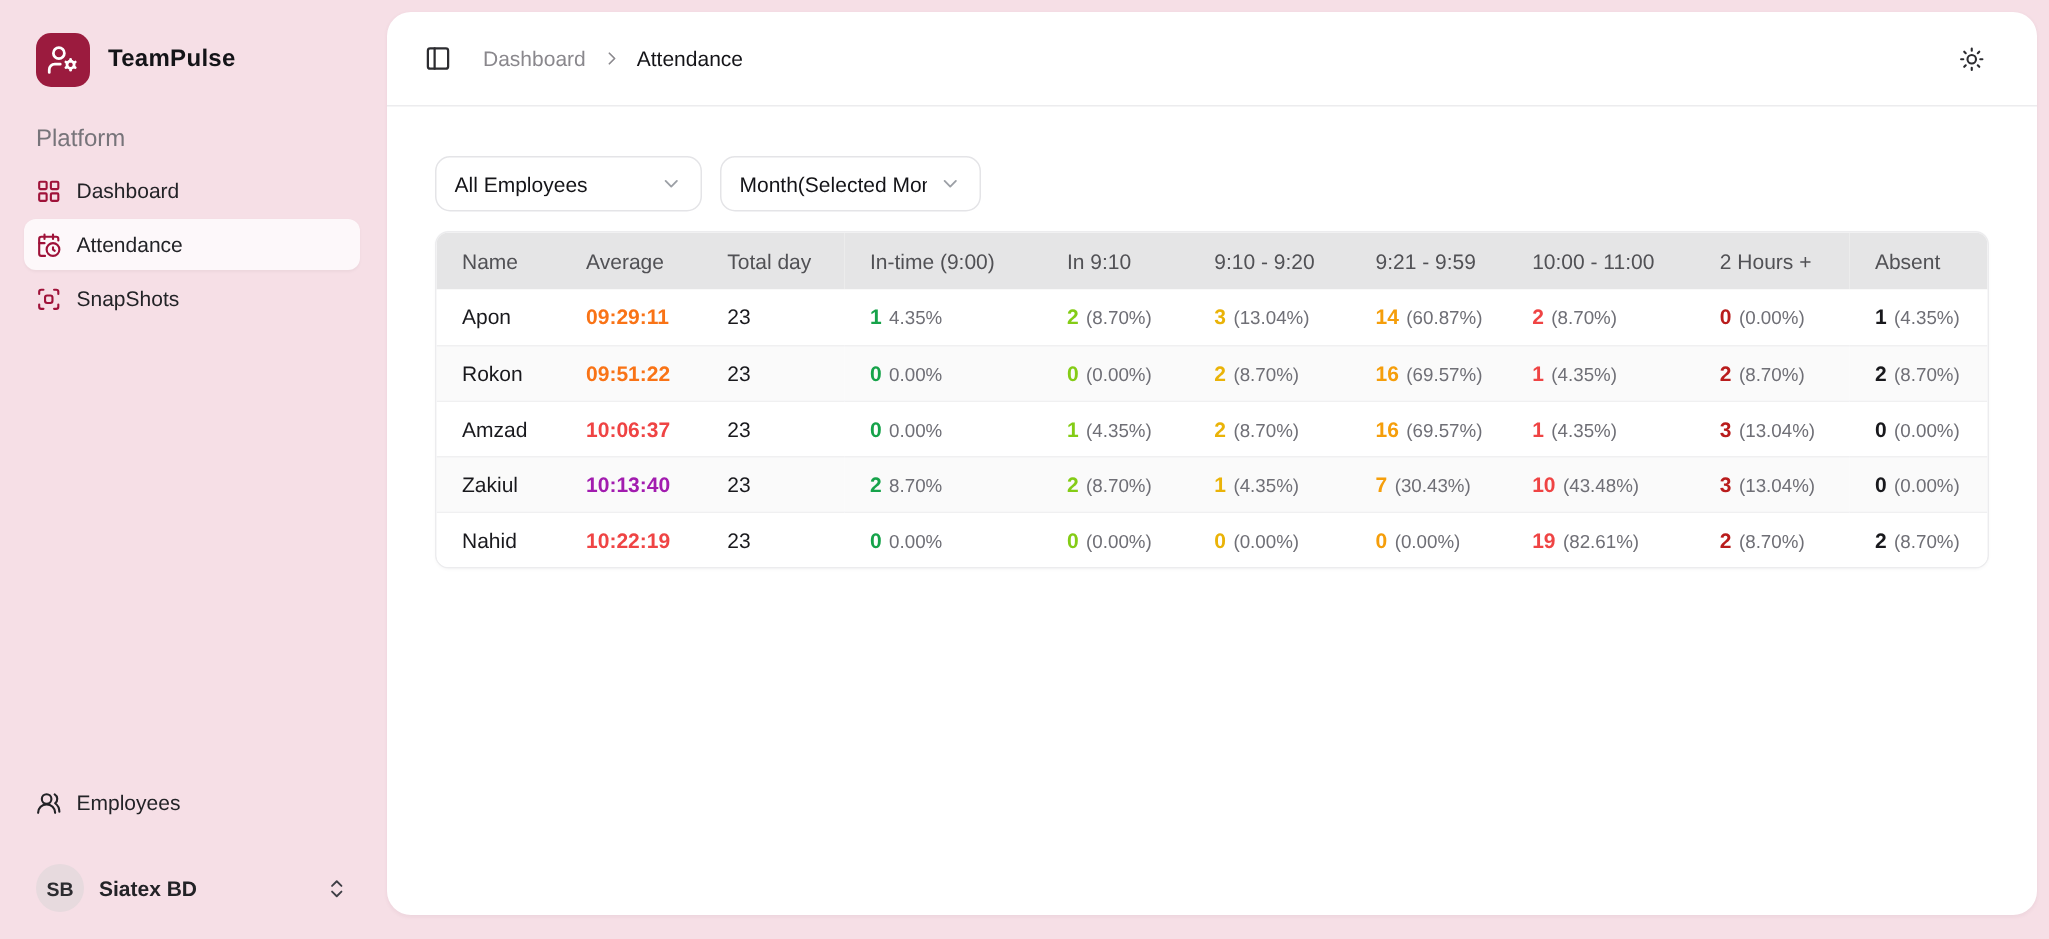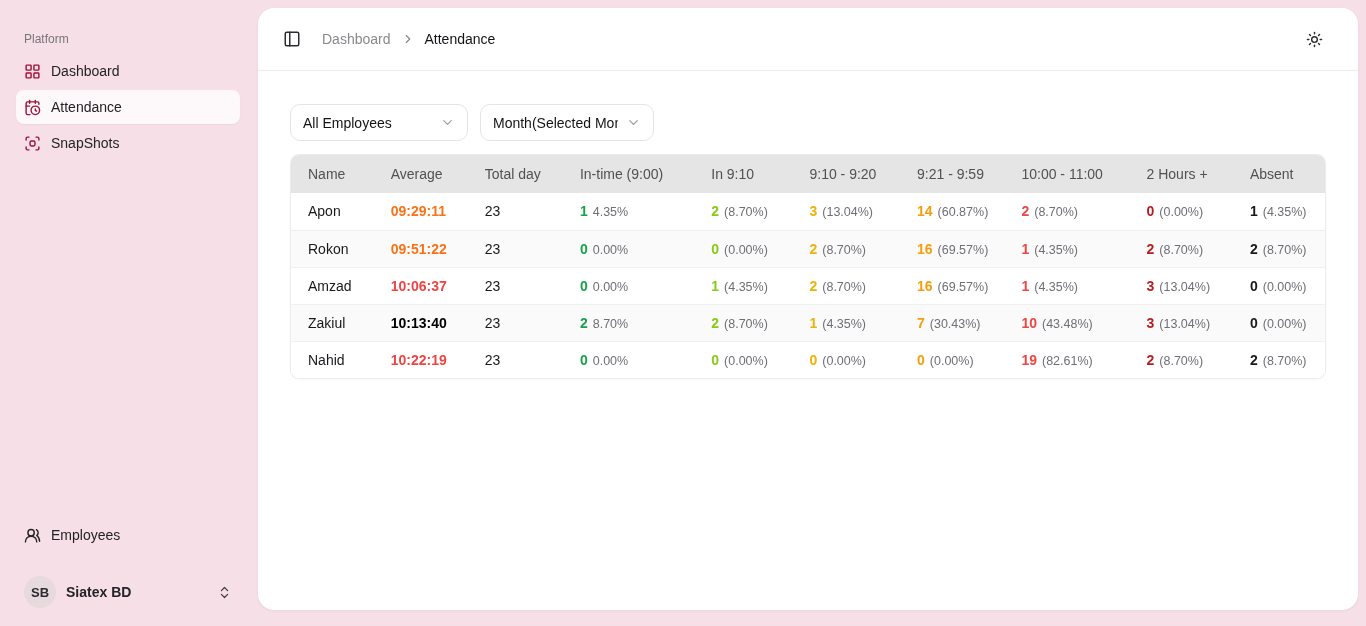--- a/index.html
+++ b/index.html
@@ -19,21 +19,21 @@
     display:flex; flex-direction:column;
     padding:14px 16px 12px 16px;
   }
   .logo-row { display:flex; align-items:center; gap:12px; padding:8px; }
   .logo-box {
     width:36px; height:36px; border-radius:10px;
     background:#9b1b3e; color:#ffffff;
     display:flex; align-items:center; justify-content:center;
   }
   .app-title { font-size:16px; font-weight:bold; color:#141418; letter-spacing:.2px; }
-  .section-label { font-size:12px; color:#77747a; padding:18px 8px 8px 8px; }
+  .section-label { font-size:16px; color:#77747a; padding:18px 8px 8px 8px; }
   .nav-item {
     display:flex; align-items:center; gap:10px;
     height:34px; padding:0 8px; border-radius:8px;
     font-size:14px; color:#232327; cursor:pointer; margin-bottom:2px;
   }
   .nav-item .ni-icon { color:#9f1239; }
   .nav-item.active { background:#fdf8fa; box-shadow:0 1px 2px rgba(0,0,0,.04); }
   .sidebar-spacer { flex:1; }
   .nav-item.secondary .ni-icon { color:#232327; }
   .footer-user {
@@ -123,20 +123,38 @@
 
   col.c-name { width:8.0%; }  col.c-avg { width:9.1%; }  col.c-total { width:9.2%; }
   col.c-s0 { width:12.7%; }   col.c-s1 { width:9.5%; }   col.c-s2 { width:10.4%; }
   col.c-s3 { width:10.1%; }   col.c-s4 { width:12.1%; }  col.c-s5 { width:10.0%; }
   col.c-s6 { width:8.9%; }
 </style>
 </head>
 <body>
 
 <aside class="sidebar">
+  <div class="logo-row">
+    <div class="logo-box">
+      <span>
+        <svg width="22" height="22" viewBox="0 0 24 24" fill="none" stroke="currentColor" stroke-width="2" stroke-linecap="round" stroke-linejoin="round">
+          <circle cx="9" cy="7" r="4"></circle>
+            <path d="M10 15H6a4 4 0 0 0-4 4v2"></path>
+          <circle cx="17.5" cy="15.5" r="2.6"></circle>
+          <path d="M17.5 11.6v1.2"></path>
+            <path d="M17.5 18.2v1.2"></path>
+            <path d="m14.1 13.5 1 .6"></path>
+            <path d="m19.9 16.9 1 .6"></path>
+            <path d="m14.1 17.5 1-.6"></path>
+            <path d="m19.9 14.1 1-.6"></path>
+        </svg>
+      </span>
+    </div>
+    <span class="app-title">TeamPulse</span>
+  </div>
 
   <div class="section-label">Platform</div>
 
   <div class="nav-item">
     <span class="ni-icon">
       <svg width="17" height="17" viewBox="0 0 24 24" fill="none" stroke="currentColor" stroke-width="2" stroke-linecap="round" stroke-linejoin="round">
         <rect x="3" y="3" width="7" height="7" rx="1"></rect>
           <rect x="14" y="3" width="7" height="7" rx="1"></rect>
         <rect x="14" y="14" width="7" height="7" rx="1"></rect>
           <rect x="3" y="14" width="7" height="7" rx="1"></rect>
@@ -318,21 +336,21 @@
               <td class="cell-stat"><span class="num" style="color: rgb(22, 163, 74);">0</span><span class="pct">0.00%</span></td>
               <td class="cell-stat"><span class="num" style="color: rgb(132, 204, 22);">1</span><span class="pct">(4.35%)</span></td>
               <td class="cell-stat"><span class="num" style="color: rgb(234, 179, 8);">2</span><span class="pct">(8.70%)</span></td>
               <td class="cell-stat"><span class="num" style="color: rgb(245, 158, 11);">16</span><span class="pct">(69.57%)</span></td>
               <td class="cell-stat"><span class="num" style="color: rgb(239, 68, 68);">1</span><span class="pct">(4.35%)</span></td>
               <td class="cell-stat"><span class="num" style="color: rgb(185, 28, 28);">3</span><span class="pct">(13.04%)</span></td>
               <td class="cell-stat"><span class="num" style="color: rgb(25, 25, 29);">0</span><span class="pct">(0.00%)</span></td>
             </tr>
             <tr>
               <td class="cell-name">Zakiul</td>
-              <td class="cell-avg" style="color: #000000;">10:13:40</td>
+              <td class="cell-avg" style="color: #a21caf;">10:13:40</td>
               <td class="cell-total">23</td>
               <td class="cell-stat"><span class="num" style="color: rgb(22, 163, 74);">2</span><span class="pct">8.70%</span></td>
               <td class="cell-stat"><span class="num" style="color: rgb(132, 204, 22);">2</span><span class="pct">(8.70%)</span></td>
               <td class="cell-stat"><span class="num" style="color: rgb(234, 179, 8);">1</span><span class="pct">(4.35%)</span></td>
               <td class="cell-stat"><span class="num" style="color: rgb(245, 158, 11);">7</span><span class="pct">(30.43%)</span></td>
               <td class="cell-stat"><span class="num" style="color: rgb(239, 68, 68);">10</span><span class="pct">(43.48%)</span></td>
               <td class="cell-stat"><span class="num" style="color: rgb(185, 28, 28);">3</span><span class="pct">(13.04%)</span></td>
               <td class="cell-stat"><span class="num" style="color: rgb(25, 25, 29);">0</span><span class="pct">(0.00%)</span></td>
             </tr>
             <tr>

